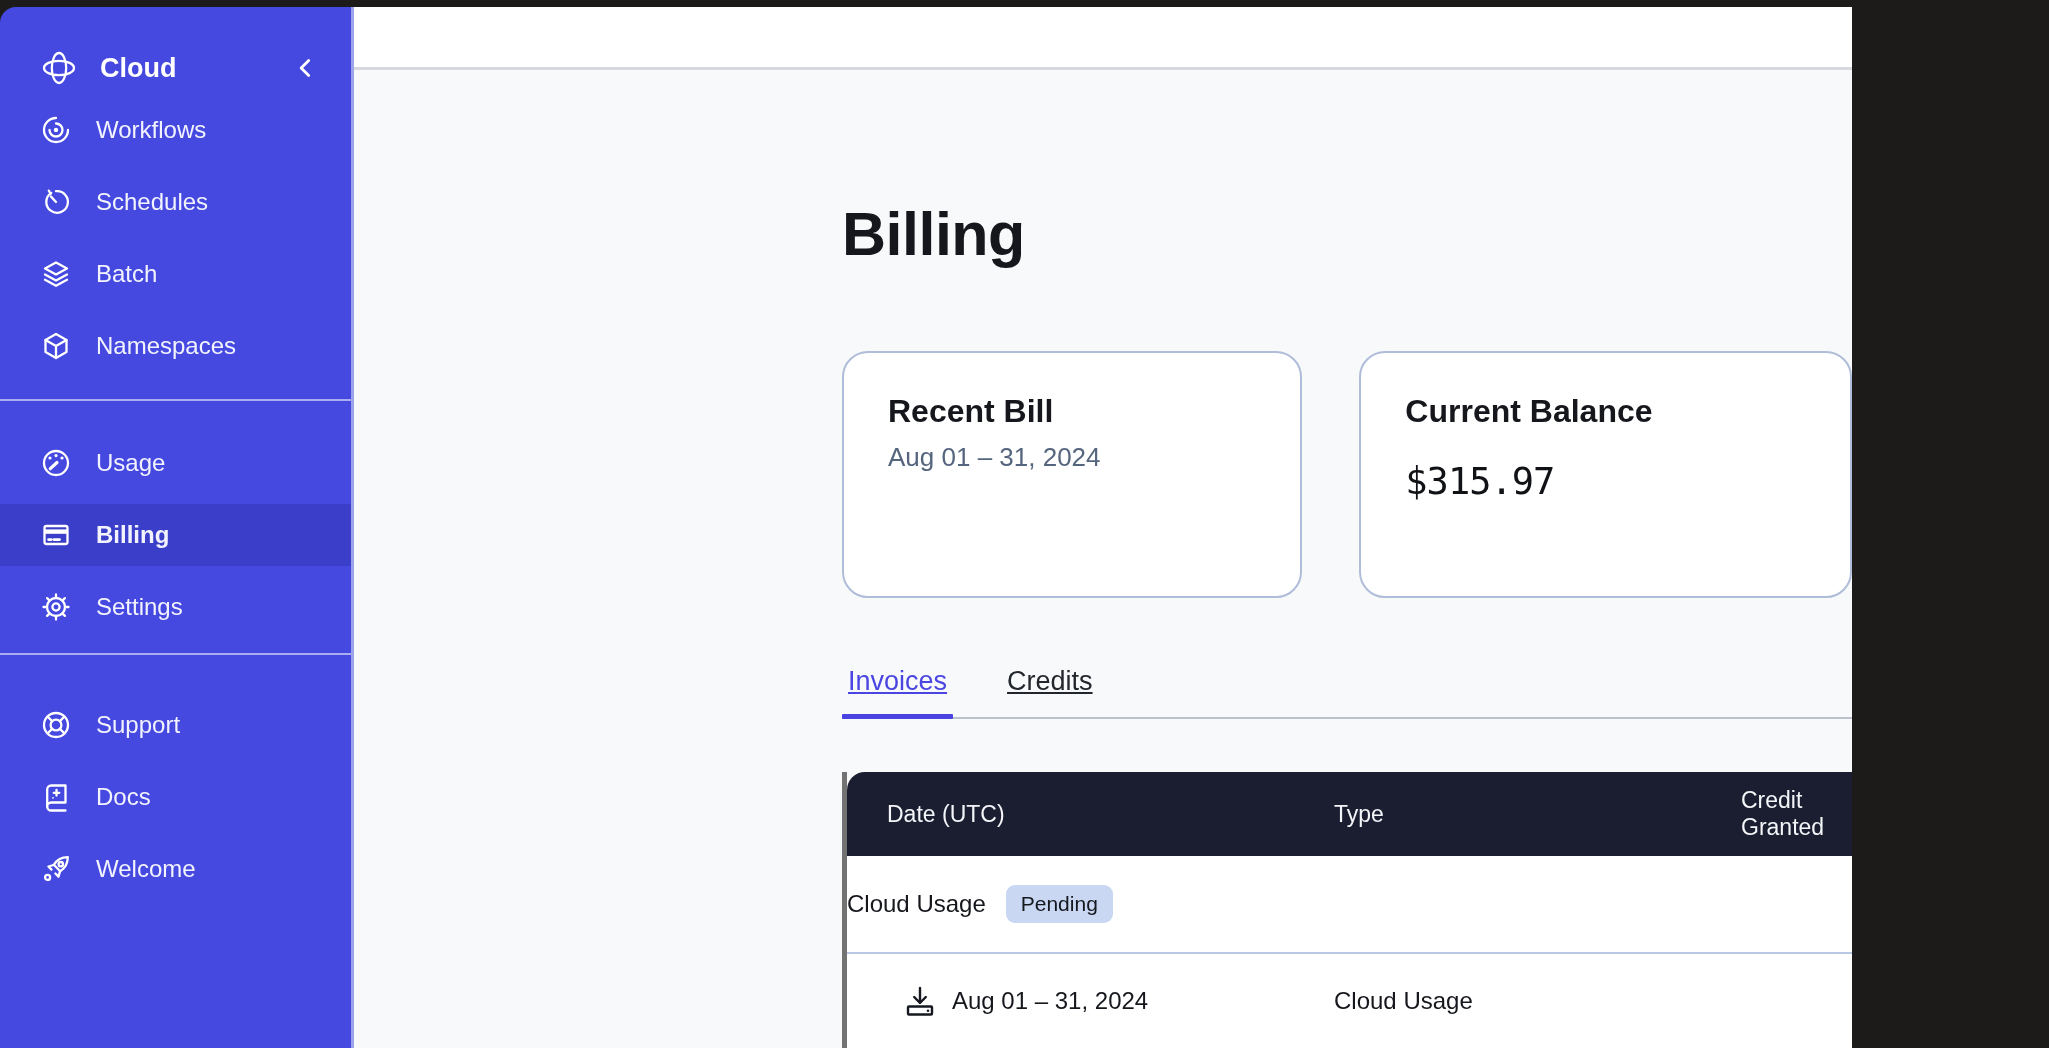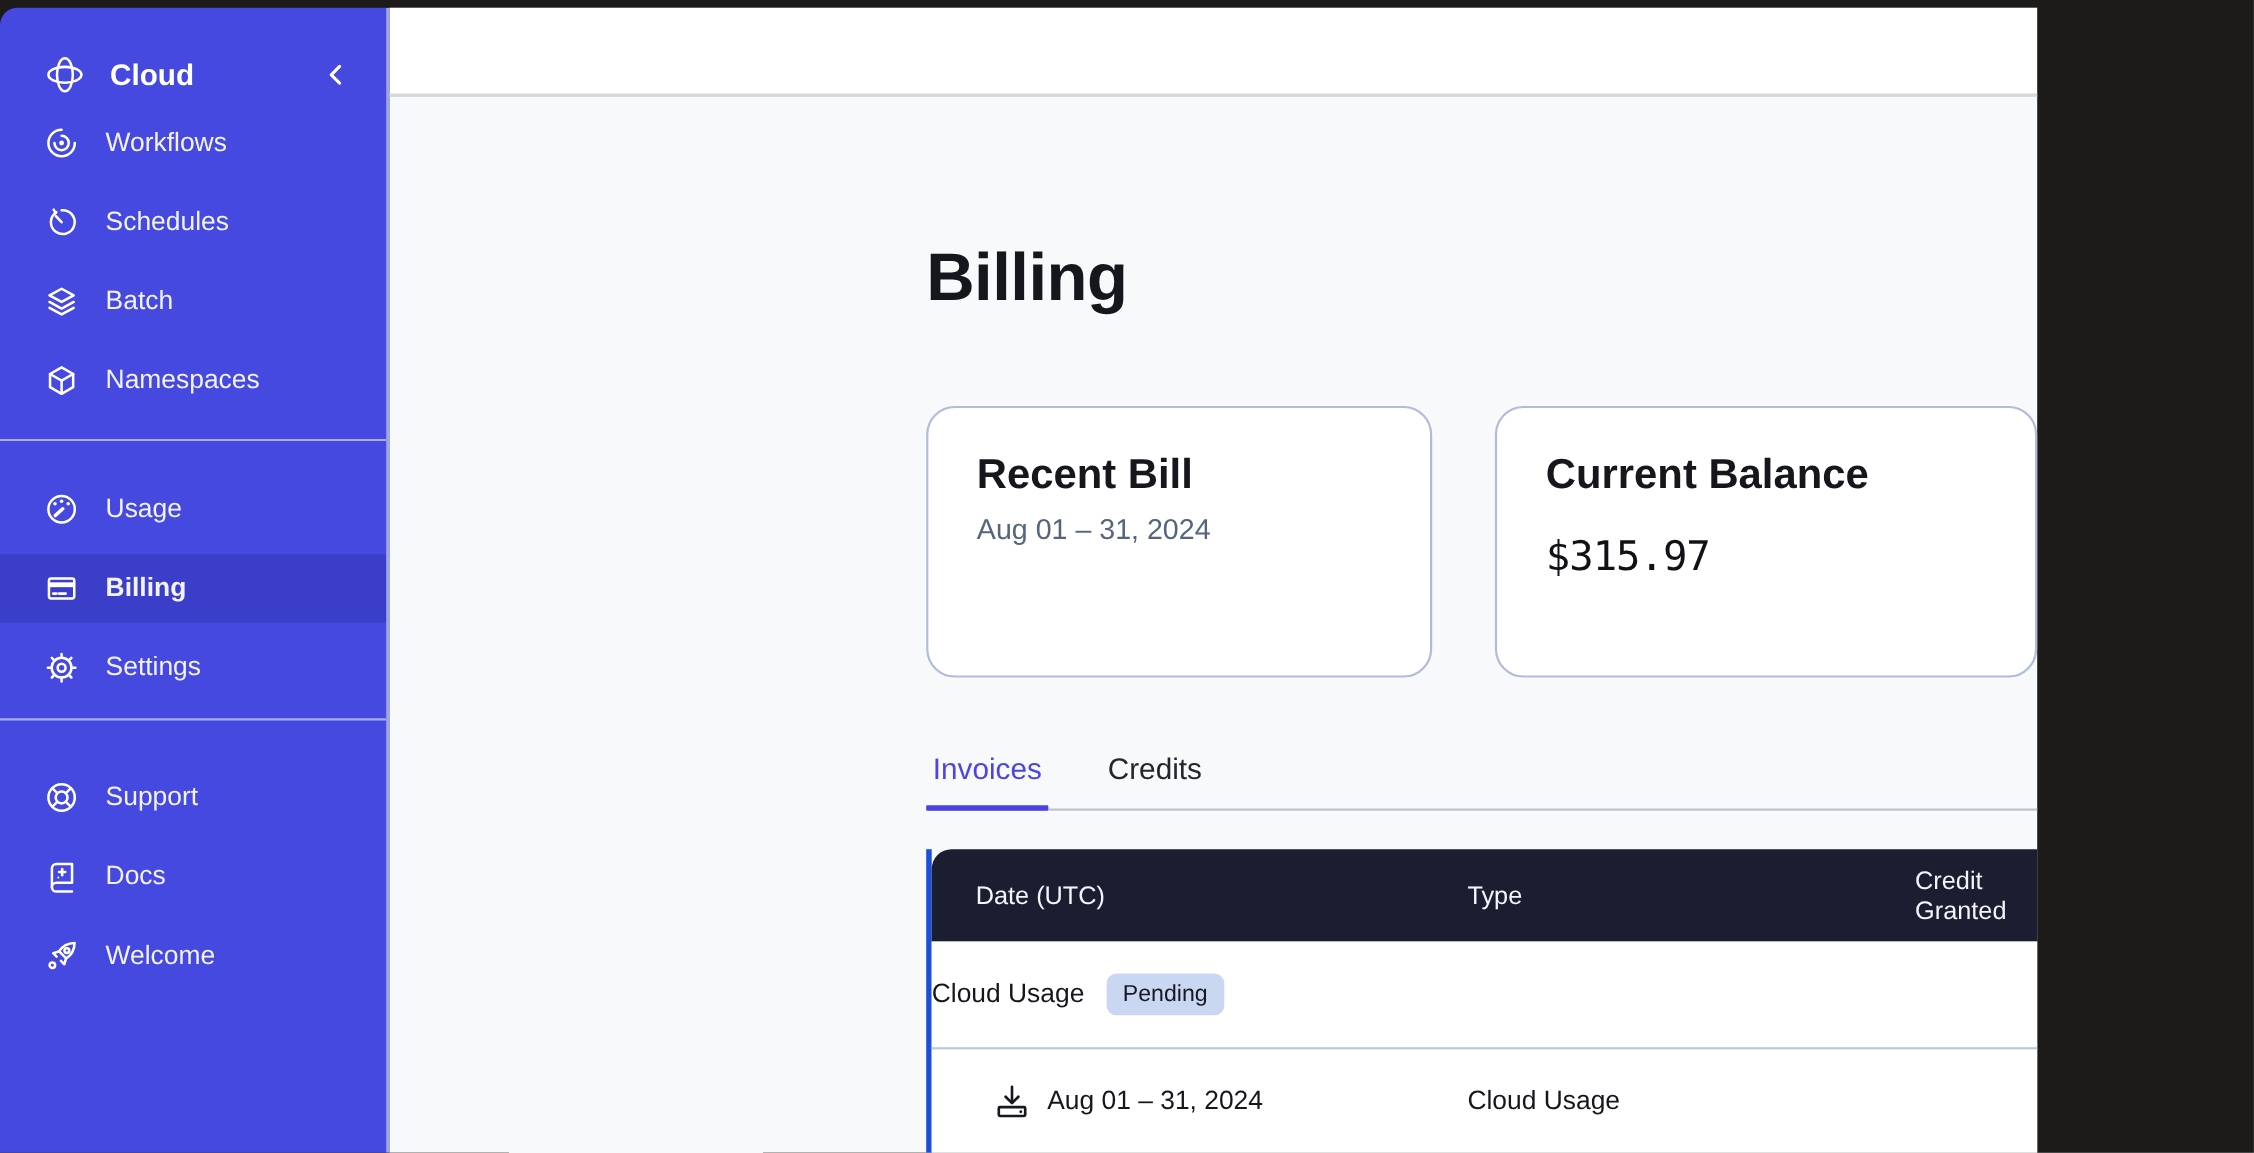--- a/index.html
+++ b/index.html
@@ -37,30 +37,30 @@
   .main { flex:1; display:flex; flex-direction:column; min-width:0; }
   .topbar { height:82px; background:#ffffff; border-bottom:3px solid #D7D8DD; }
   .content { flex:1; background:#F8F9FB; padding-left:488px; position:relative; }
 
   .page-title { margin:0; padding-top:134px; font-size:61px; line-height:60px; font-weight:600; color:#15171C; letter-spacing:-0.5px; }
 
   .cards { margin-top:87px; display:flex; gap:57px; }
   .card { height:247px; background:#fff; border:2px solid #AFBDD8; border-radius:26px; padding:40px 44px; }
   .card.recent { width:798px; }
   .card.balance { width:860px; }
-  .card-title { font-size:38px; font-weight:600; color:#15171C; }
+  .card-title { font-size:32px; font-weight:600; color:#15171C; }
   .card-period { font-size:26px; color:#55657E; margin-top:12px; }
   .card-amount { font-family:"DejaVu Sans Mono", monospace; font-size:37px; color:#101216; margin-top:30px; letter-spacing:-1px; }
 
   .tabs { margin-top:68px; display:flex; gap:48px; border-bottom:2px solid #BCC2CD; }
-  .tab { position:relative; font-size:27px; font-weight:500; color:#23262C; padding:0 6px 20px 6px; cursor:pointer; }
+  .tab { position:relative; font-size:27px; font-weight:500; color:#23262C; padding:0 6px 20px 6px; cursor:pointer;text-decoration:underline; }
   .tab.active { color:#4B46E1; }
   .tab.active::after { content:""; position:absolute; left:0; right:0; bottom:-2px; height:5px; background:#4B42E2; border-radius:1px; }
 
-  .invoice-table { margin-top:35px; border-left:5px solid #1d4ed8; }
+  .invoice-table { margin-top:53px; border-left:5px solid #737373; }
   .thead {
     height:84px; background:#1A1E30; border-top-left-radius:18px;
     display:grid; grid-template-columns:487px 407px 1fr; align-items:center;
     color:#F4F5F8; font-size:23px; font-weight:500;
   }
   .thead .th:first-child { padding-left:40px; }
   .trow {
     height:96px; background:#ffffff;
     display:grid; grid-template-columns:487px 407px 1fr; align-items:center;
     font-size:24px; color:#15171C;

